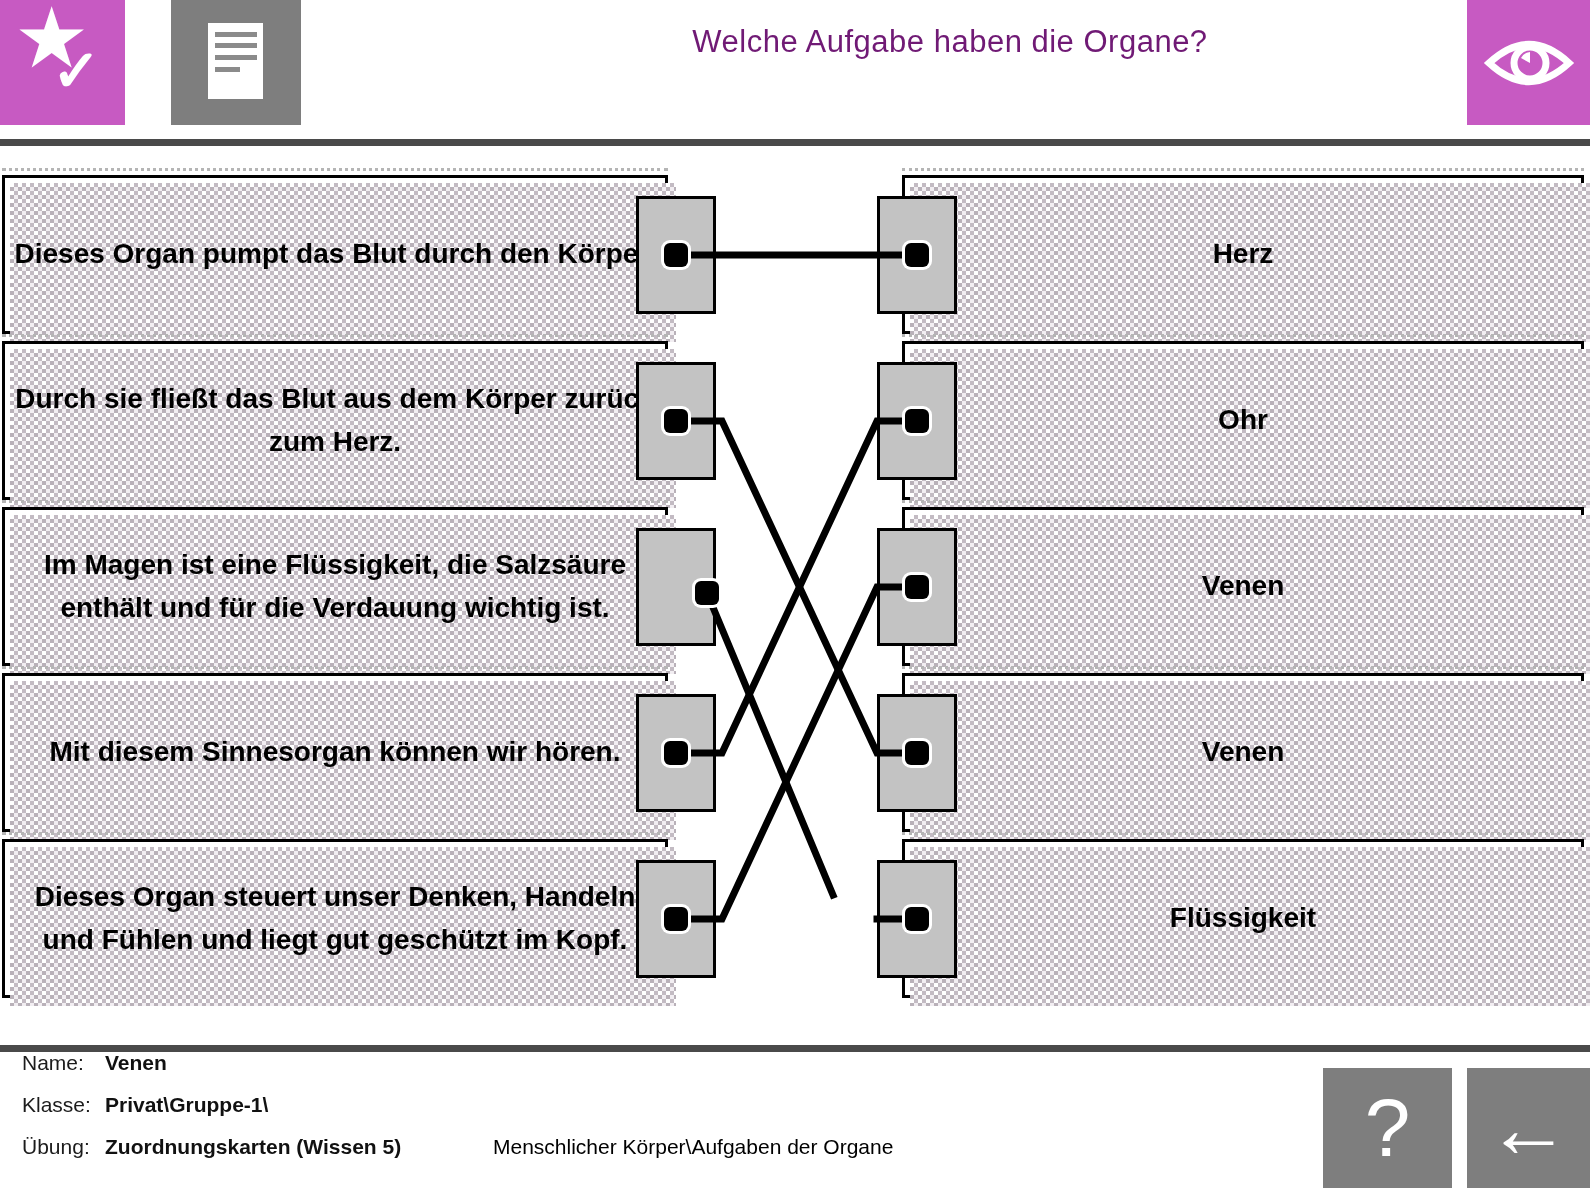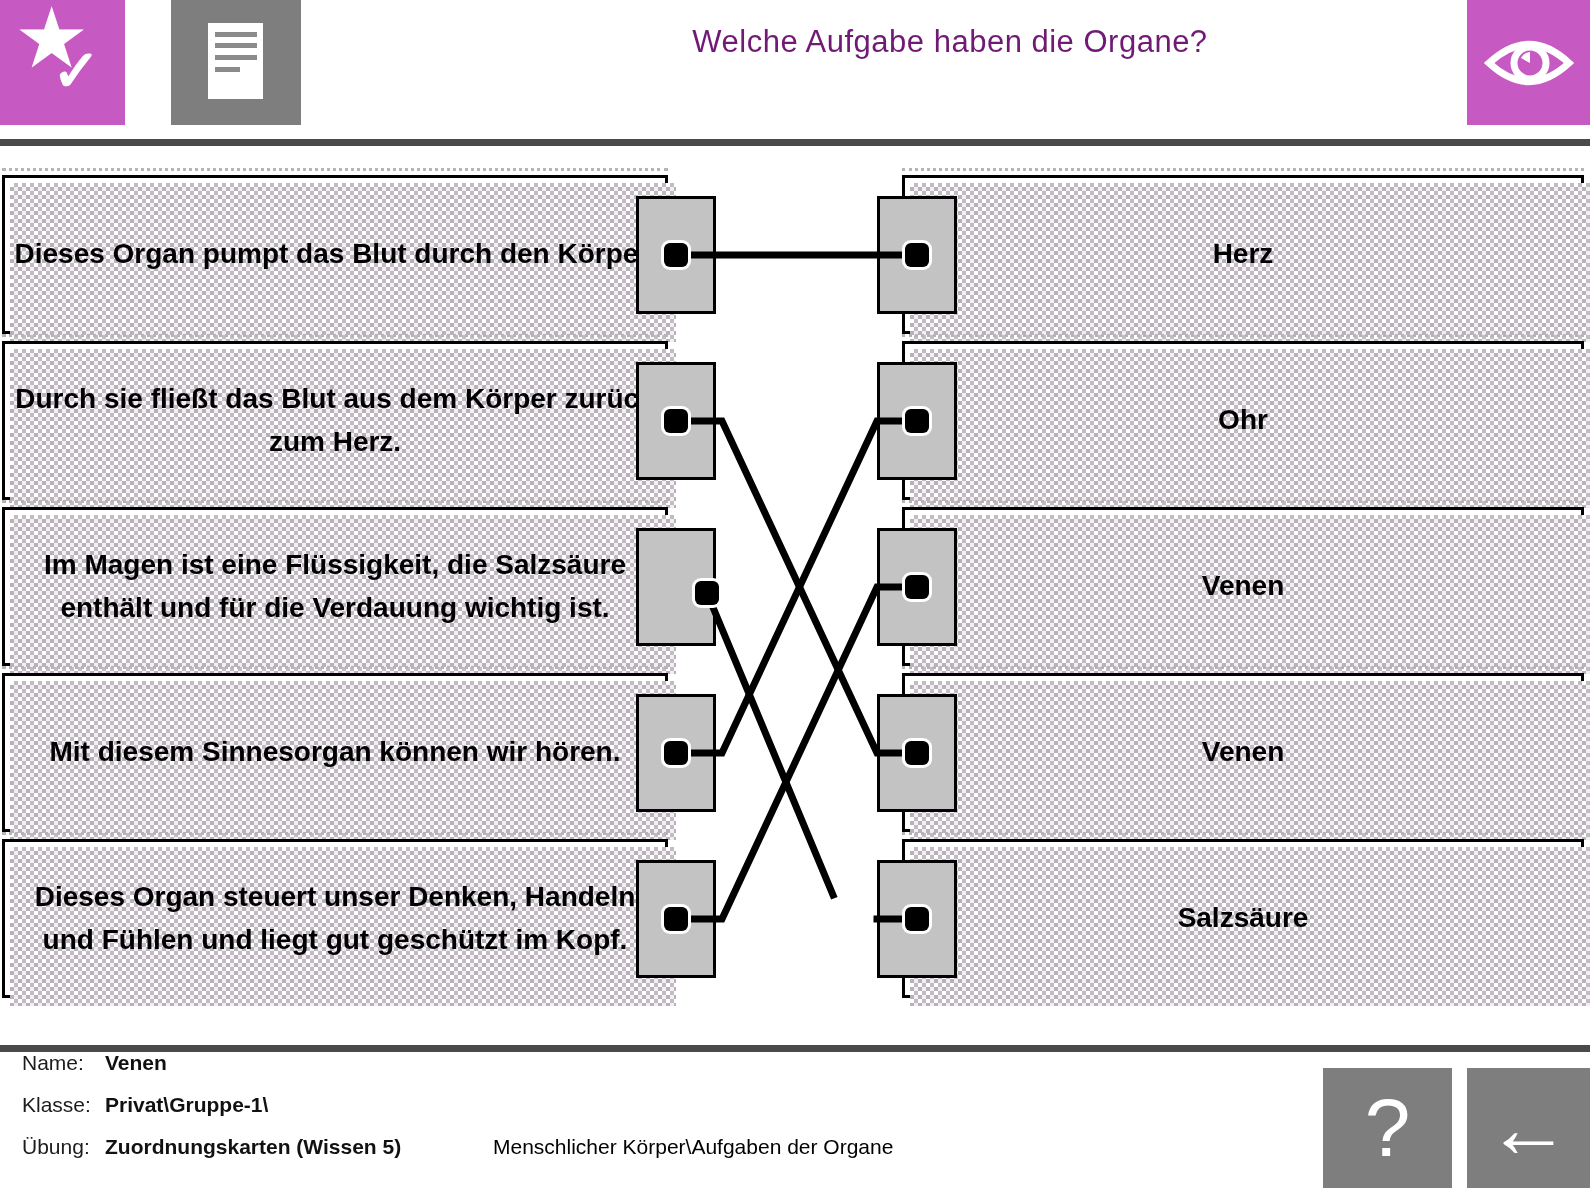--- a/index.html
+++ b/index.html
@@ -114,21 +114,21 @@
 <div class="card right r2">
     <span>Ohr</span>
   </div>
 <div class="card right r3">
     <span>Venen</span>
   </div>
 <div class="card right r4">
     <span>Venen</span>
   </div>
 <div class="card right r5">
-    <span>Salzsäure</span>
+    <span>Flüssigkeit</span>
   </div>
 
 <div class="sq colL s1"></div>
 <div class="sq colL s2"></div>
 <div class="sq colL s3"></div>
 <div class="sq colL s4"></div>
 <div class="sq colL s5"></div>
 <div class="sq colR s1"></div>
 <div class="sq colR s2"></div>
 <div class="sq colR s3"></div>

